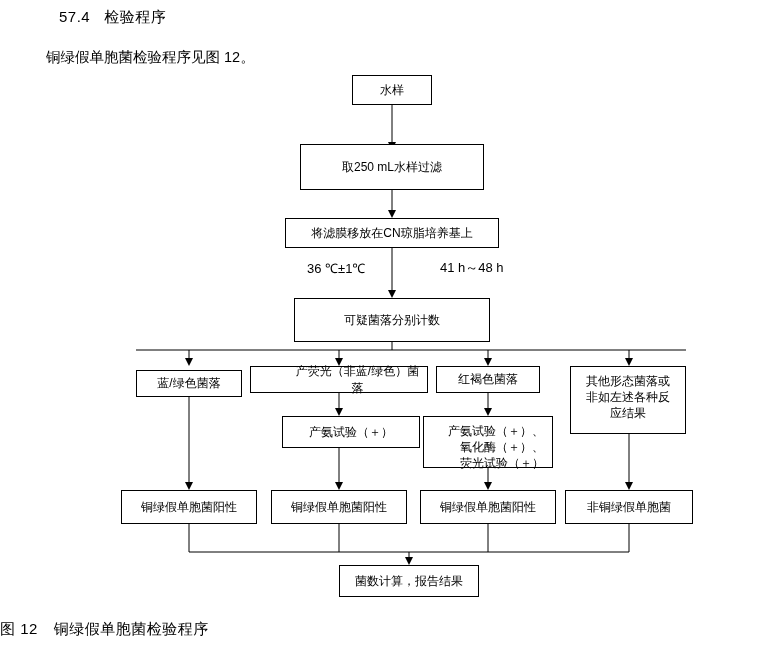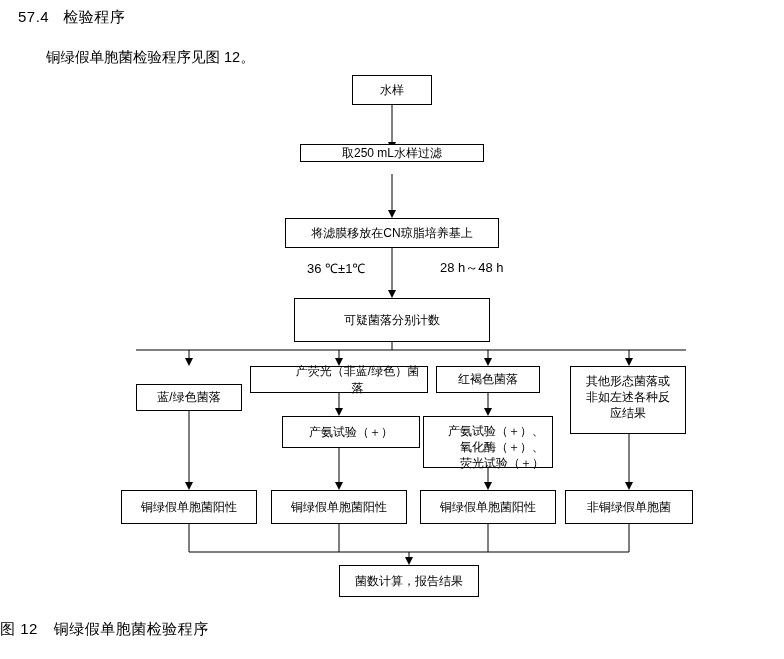--- a/index.html
+++ b/index.html
@@ -23,20 +23,21 @@
   .section-title {
     position: absolute;
     left: 18px;
     top: 8px;
     font-size: 15px;
     letter-spacing: 0.5px;
     white-space: nowrap;
   }
   .section-title .num {
     margin-right: 14px;
+    margin-left: 41px;
   }
   .intro-text {
     position: absolute;
     left: 46px;
     top: 48px;
     font-size: 14.5px;
     white-space: nowrap;
   }
   .figure-caption {
     position: absolute;
@@ -160,36 +161,36 @@
       <line x1="629" y1="524" x2="629" y2="552" stroke="#000" stroke-width="1"></line>
       <line x1="189" y1="552" x2="629" y2="552" stroke="#000" stroke-width="1"></line>
       <line x1="409" y1="552" x2="409" y2="558" stroke="#000" stroke-width="1"></line>
       <polygon points="409,565 405,557 413,557" fill="#000"></polygon>
     </svg>
 
     <div class="node" style="left:352px; top:75px; width:80px; height:30px;">
       <span>水样</span>
     </div>
 
-    <div class="node" style="left:300px; top:144px; width:184px; height:18px;">
+    <div class="node" style="left:300px; top:144px; width:184px; height:46px;">
       <span>取250 mL水样过滤</span>
     </div>
 
     <div class="node" style="left:285px; top:218px; width:214px; height:30px;">
       <span>将滤膜移放在CN琼脂培养基上</span>
     </div>
 
     <div class="label-free" style="left:307px; top:259px;">36 ℃±1℃</div>
-    <div class="label-free" style="left:440px; top:259px;">28 h～48 h</div>
+    <div class="label-free" style="left:440px; top:259px;">41 h～48 h</div>
 
     <div class="node" style="left:294px; top:298px; width:196px; height:44px;">
       <span>可疑菌落分别计数</span>
     </div>
 
-    <div class="node" style="left:136px; top:384px; width:106px; height:27px;justify-content:center;">
+    <div class="node" style="left:136px; top:370px; width:106px; height:27px;justify-content:center;">
       <span>蓝/绿色菌落</span>
     </div>
 
     <div class="node" style="left:250px; top:366px; width:178px; height:27px;padding-left:41px;">
       <span>产荧光（非蓝/绿色）菌落</span>
     </div>
 
     <div class="node" style="left:436px; top:366px; width:104px; height:27px;">
       <span>红褐色菌落</span>
     </div>

